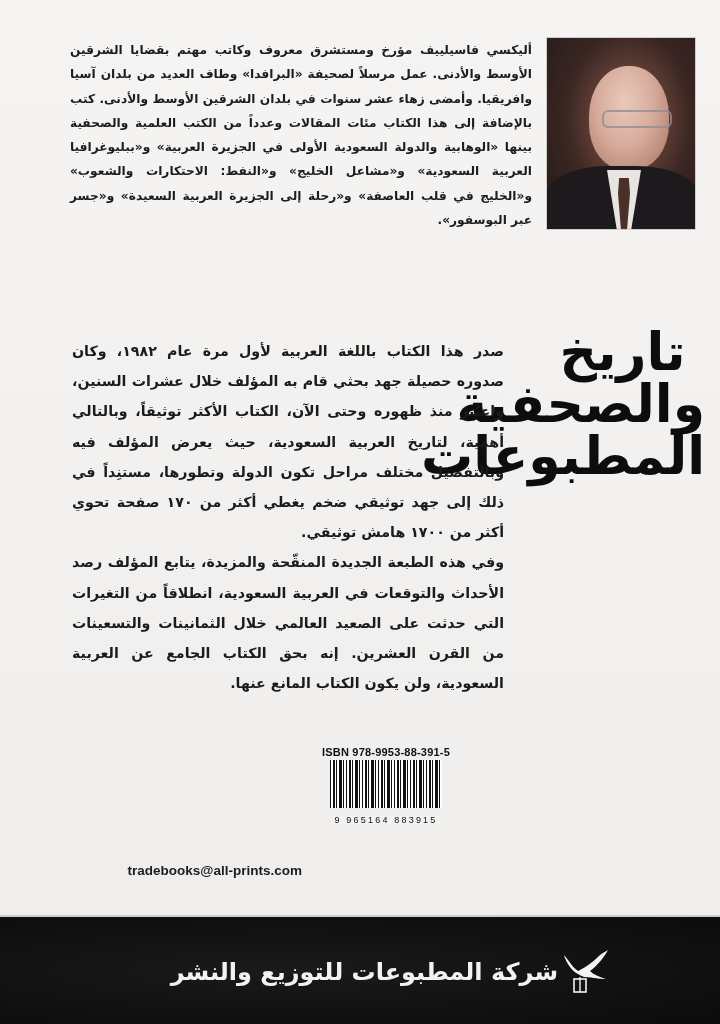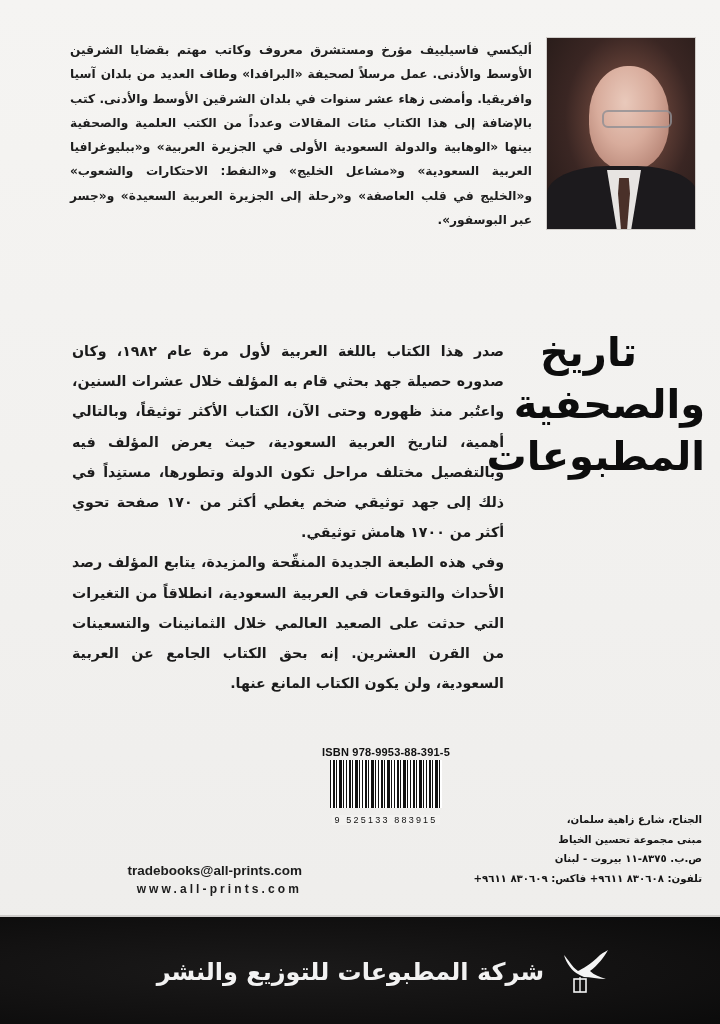--- a/index.html
+++ b/index.html
@@ -78,24 +78,24 @@
       clip-path: polygon(10% 0, 90% 0, 100% 30%, 75% 100%, 25% 100%, 0 30%);
     }
 
     
     .book-title {
       position: absolute;
       left: 540px;
       top: 326px;
       width: 165px;
       direction: rtl;
-      text-align: left;
+      text-align: center;
       font-family: "DejaVu Sans", sans-serif;
       font-weight: 900;
-      font-size: 40px;
+      font-size: 52px;
       line-height: 52px;
       color: #0d0d0d;
     }
     .book-title span { display: block; }
 
     
     .desc {
       position: absolute;
       left: 72px;
       top: 336px;
@@ -189,21 +189,21 @@
     }
     .publisher {
       position: absolute;
       left: 190px;
       top: 30px;
       width: 420px;
       height: 50px;
       display: flex;
       flex-direction: row-reverse;
       align-items: center;
-      gap: 16px;
+      gap: 2px;
     }
     .publisher-logo { width: 50px; height: 50px; flex: none; }
     .publisher-name {
       direction: rtl;
       color: #f2f2f2;
       font-size: 24px;
       font-weight: 700;
       letter-spacing: 0.5px;
       white-space: nowrap;
     }
@@ -232,33 +232,26 @@
   </div>
 
   <div class="desc">
     <p>صدر هذا الكتاب باللغة العربية لأول مرة عام ١٩٨٢، وكان صدوره حصيلة جهد بحثي قام به المؤلف خلال عشرات السنين، واعتُبر منذ ظهوره وحتى الآن، الكتاب الأكثر توثيقاً، وبالتالي أهمية، لتاريخ العربية السعودية، حيث يعرض المؤلف فيه وبالتفصيل مختلف مراحل تكون الدولة وتطورها، مستنِداً في ذلك إلى جهد توثيقي ضخم يغطي أكثر من ١٧٠ صفحة تحوي أكثر من ١٧٠٠ هامش توثيقي.</p>
     <p>وفي هذه الطبعة الجديدة المنقّحة والمزيدة، يتابع المؤلف رصد الأحداث والتوقعات في العربية السعودية، انطلاقاً من التغيرات التي حدثت على الصعيد العالمي خلال الثمانينات والتسعينات من القرن العشرين. إنه بحق الكتاب الجامع عن العربية السعودية، ولن يكون الكتاب المانع عنها.</p>
   </div>
 
   <div class="isbn-block">
     <div class="isbn-label">ISBN 978-9953-88-391-5</div>
     <div class="barcode"></div>
-    <div class="barcode-digits">9 525133 883915</div>
-  </div>
-
-  <div class="address">
-    <div>الجناح، شارع زاهية سلمان،</div>
-    <div>مبنى مجموعة تحسين الخياط</div>
-    <div>ص.ب. ٨٣٧٥-١١ بيروت - لبنان</div>
-    <div>تلفون: ٨٣٠٦٠٨ ٩٦١١+ فاكس: ٨٣٠٦٠٩ ٩٦١١+</div>
-  </div>
+    <div class="barcode-digits">9 965164 883915</div>
+  </div>
+
 
   <div class="contact">
     <span class="email">tradebooks@all-prints.com</span>
-    <span class="web">www.all-prints.com</span>
   </div>
 
   <div class="footer">
     <div class="publisher">
       <svg class="publisher-logo" viewBox="0 0 50 50">
         <path d="M4 8 C8 12 12 20 18 24 C22 22 30 18 40 8 C44 5 47 4 48 3 C44 10 38 18 30 24 C34 28 40 30 46 32 C38 32 30 30 24 30 C20 28 14 26 10 20 C7 16 5 12 4 8 Z" fill="#f4f4f4"></path>
         <rect x="14" y="32" width="12" height="13" fill="none" stroke="#f4f4f4" stroke-width="1.6"></rect>
         <line x1="20" y1="32" x2="20" y2="45" stroke="#f4f4f4" stroke-width="1.4"></line>
         <line x1="20" y1="30" x2="20" y2="32" stroke="#f4f4f4" stroke-width="1.4"></line>
       </svg>

